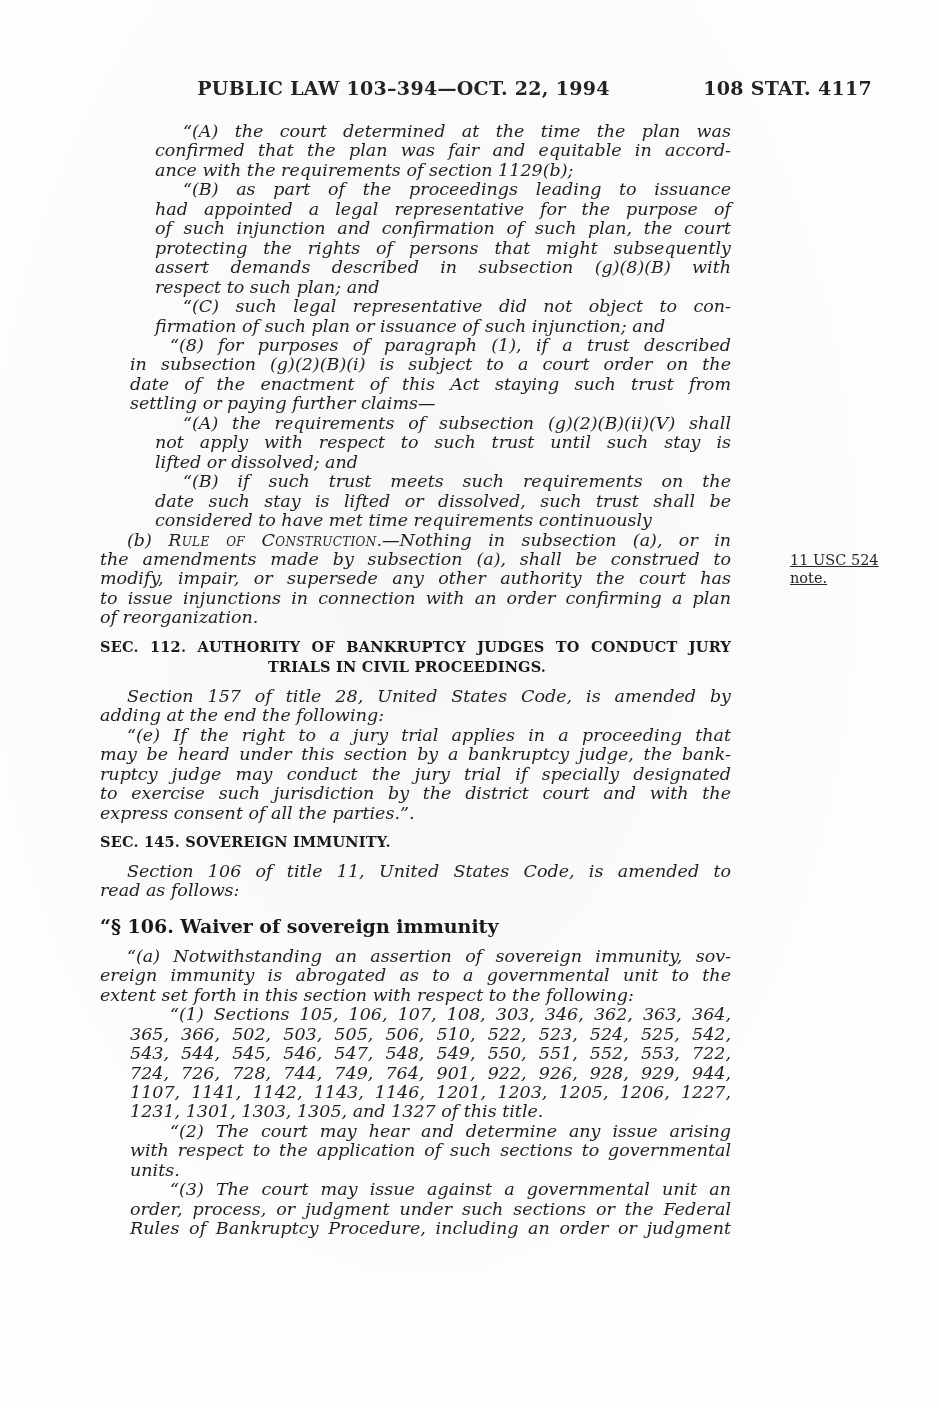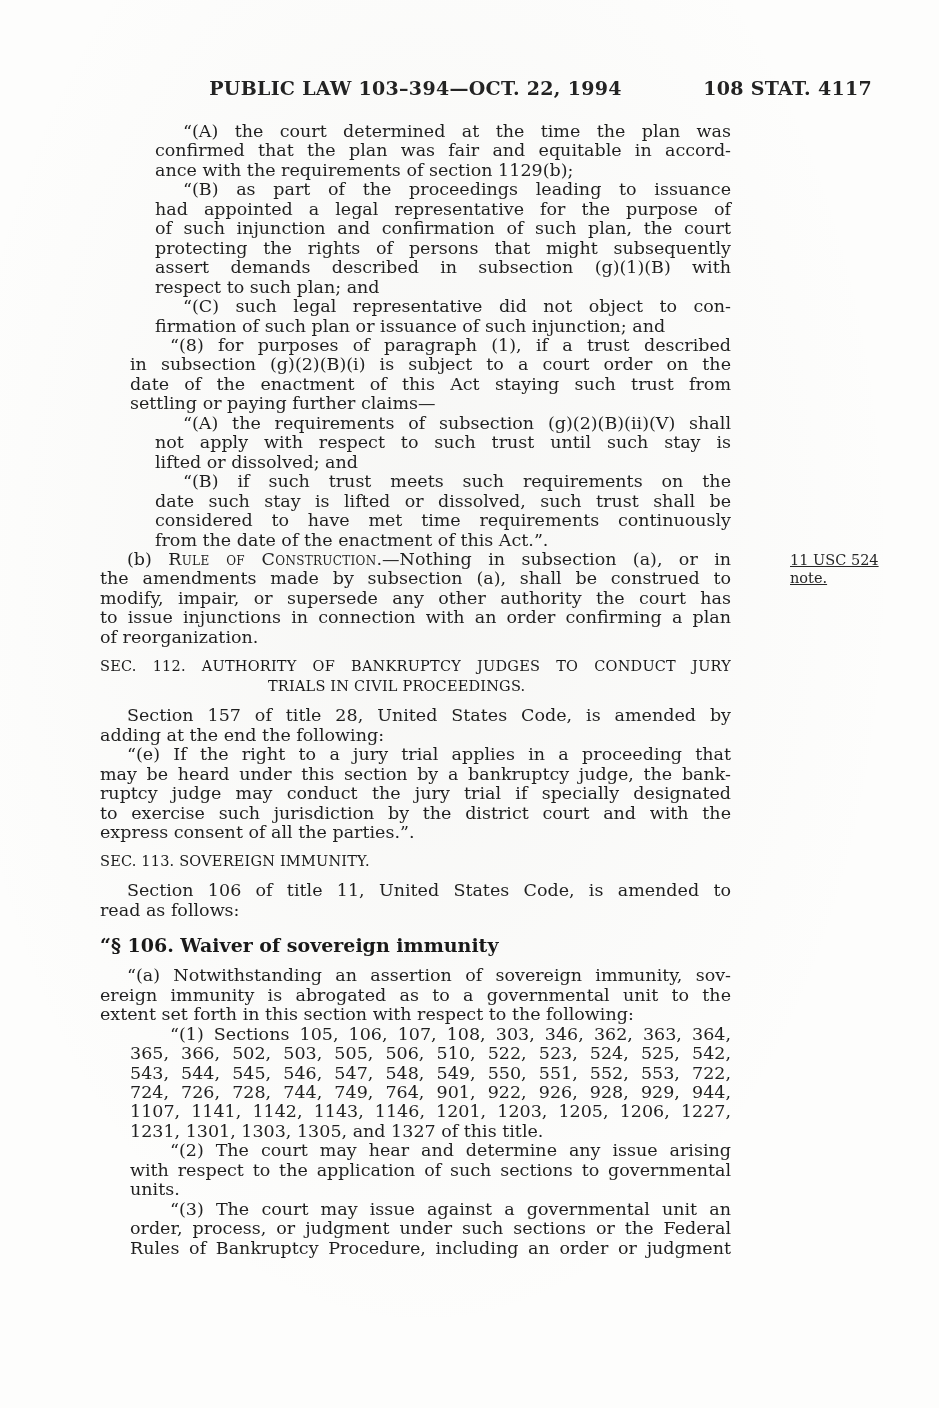--- a/index.html
+++ b/index.html
@@ -18,54 +18,54 @@
 
   
   .page-header {
     position: absolute;
     top: 77px; left: 0; width: 100%;
     font-weight: 700;
     font-size: 19px;
     letter-spacing: 0.3px;
     color: #232323;
   }
-  .ph-title { position: absolute; left: 100px; width: 631px; top: 0; text-align: center; }
+  .ph-title { position: absolute; left: 88px; width: 631px; top: 0; text-align: center; }
   .ph-stat  { position: absolute; right: 67px; top: 0; }
 
   
   .content {
     position: absolute;
     left: 100px; top: 122px; width: 631px;
     font-size: 17.5px;
     line-height: 19.45px;
     text-rendering: optimizeLegibility;
   }
 
   .ln {
     text-align: justify;
     text-align-last: justify;
     white-space: normal;
   }
   [data-bind-lines] > .ln:first-child { text-indent: var(--fi, 0); }
   [data-bind-lines] > .ln:last-child  { text-align-last: left; }
   .jl[data-bind-lines] > .ln:last-child { text-align-last: justify; }
 
-  .para { margin: 0; }
+  .para { margin: 0; font-style: italic; }
   .main { --fi: 27px; }
   .lv1  { margin-left: 30px; --fi: 40px; }
   .lv2  { margin-left: 55px; --fi: 28px; }
 
   
   .main > .ln.fl { text-indent: 27px; }
   .cont { --fi: 0; }
   .smallcaps { font-variant: small-caps; letter-spacing: 0.3px; }
 
   
   .sec-head {
-    font-weight: 400;
+    font-weight: 700;
     font-size: 14.5px;
     line-height: 20px;
     letter-spacing: 0.2px;
     margin: 9px 0 10px 0;
     color: #191919;
     --fi: 0;
   }
   .sec-head > .ln:not(:first-child) { padding-left: 168px; }
 
   .usc-heading {
@@ -108,21 +108,21 @@
     <div class="para lv2" data-bind-lines="content.sub_A.lines">
         <div class="ln">“(A) the court determined at the time the plan was</div>
         <div class="ln">confirmed that the plan was fair and equitable in accord-</div>
         <div class="ln">ance with the requirements of section 1129(b);</div>
       </div>
     <div class="para lv2" data-bind-lines="content.sub_B.lines">
         <div class="ln">“(B) as part of the proceedings leading to issuance</div>
         <div class="ln">had appointed a legal representative for the purpose of</div>
         <div class="ln">of such injunction and confirmation of such plan, the court</div>
         <div class="ln">protecting the rights of persons that might subsequently</div>
-        <div class="ln">assert demands described in subsection (g)(1)(B) with</div>
+        <div class="ln">assert demands described in subsection (g)(8)(B) with</div>
         <div class="ln">respect to such plan; and</div>
       </div>
     <div class="para lv2" data-bind-lines="content.sub_C.lines">
         <div class="ln">“(C) such legal representative did not object to con-</div>
         <div class="ln">firmation of such plan or issuance of such injunction; and</div>
       </div>
     <div class="para lv1" data-bind-lines="content.para_2.lines">
         <div class="ln">“(8) for purposes of paragraph (1), if a trust described</div>
         <div class="ln">in subsection (g)(2)(B)(i) is subject to a court order on the</div>
         <div class="ln">date of the enactment of this Act staying such trust from</div>
@@ -130,21 +130,20 @@
       </div>
     <div class="para lv2" data-bind-lines="content.para_2A.lines">
         <div class="ln">“(A) the requirements of subsection (g)(2)(B)(ii)(V) shall</div>
         <div class="ln">not apply with respect to such trust until such stay is</div>
         <div class="ln">lifted or dissolved; and</div>
       </div>
     <div class="para lv2" data-bind-lines="content.para_2B.lines">
         <div class="ln">“(B) if such trust meets such requirements on the</div>
         <div class="ln">date such stay is lifted or dissolved, such trust shall be</div>
         <div class="ln">considered to have met time requirements continuously</div>
-        <div class="ln">from the date of the enactment of this Act.”.</div>
       </div>
 
     <div class="para main">
       <div class="ln fl"><span data-bind="content.para_b.first_line.pre">(b) </span><span class="smallcaps" data-bind="content.para_b.first_line.smallcaps">Rule of Construction</span><span data-bind="content.para_b.first_line.post">.—Nothing in subsection (a), or in</span></div>
       <div class="cont" data-bind-lines="content.para_b.rest_lines">
           <div class="ln">the amendments made by subsection (a), shall be construed to</div>
           <div class="ln">modify, impair, or supersede any other authority the court has</div>
           <div class="ln">to issue injunctions in connection with an order confirming a plan</div>
           <div class="ln">of reorganization.</div>
         </div>
@@ -160,21 +159,21 @@
       </div>
     <div class="para main" data-bind-lines="content.para_e.lines">
         <div class="ln">“(e) If the right to a jury trial applies in a proceeding that</div>
         <div class="ln">may be heard under this section by a bankruptcy judge, the bank-</div>
         <div class="ln">ruptcy judge may conduct the jury trial if specially designated</div>
         <div class="ln">to exercise such jurisdiction by the district court and with the</div>
         <div class="ln">express consent of all the parties.”.</div>
       </div>
 
     <div class="sec-head" data-bind-lines="content.sec113_heading.lines">
-        <div class="ln">SEC. 113. SOVEREIGN IMMUNITY.</div>
+        <div class="ln">SEC. 145. SOVEREIGN IMMUNITY.</div>
       </div>
     <div class="para main" data-bind-lines="content.sec113_intro.lines">
         <div class="ln">Section 106 of title 11, United States Code, is amended to</div>
         <div class="ln">read as follows:</div>
       </div>
 
     <div class="usc-heading" data-bind="content.usc106_heading">“§ 106. Waiver of sovereign immunity</div>
 
     <div class="para main" data-bind-lines="content.para_a.lines">
         <div class="ln">“(a) Notwithstanding an assertion of sovereign immunity, sov-</div>

